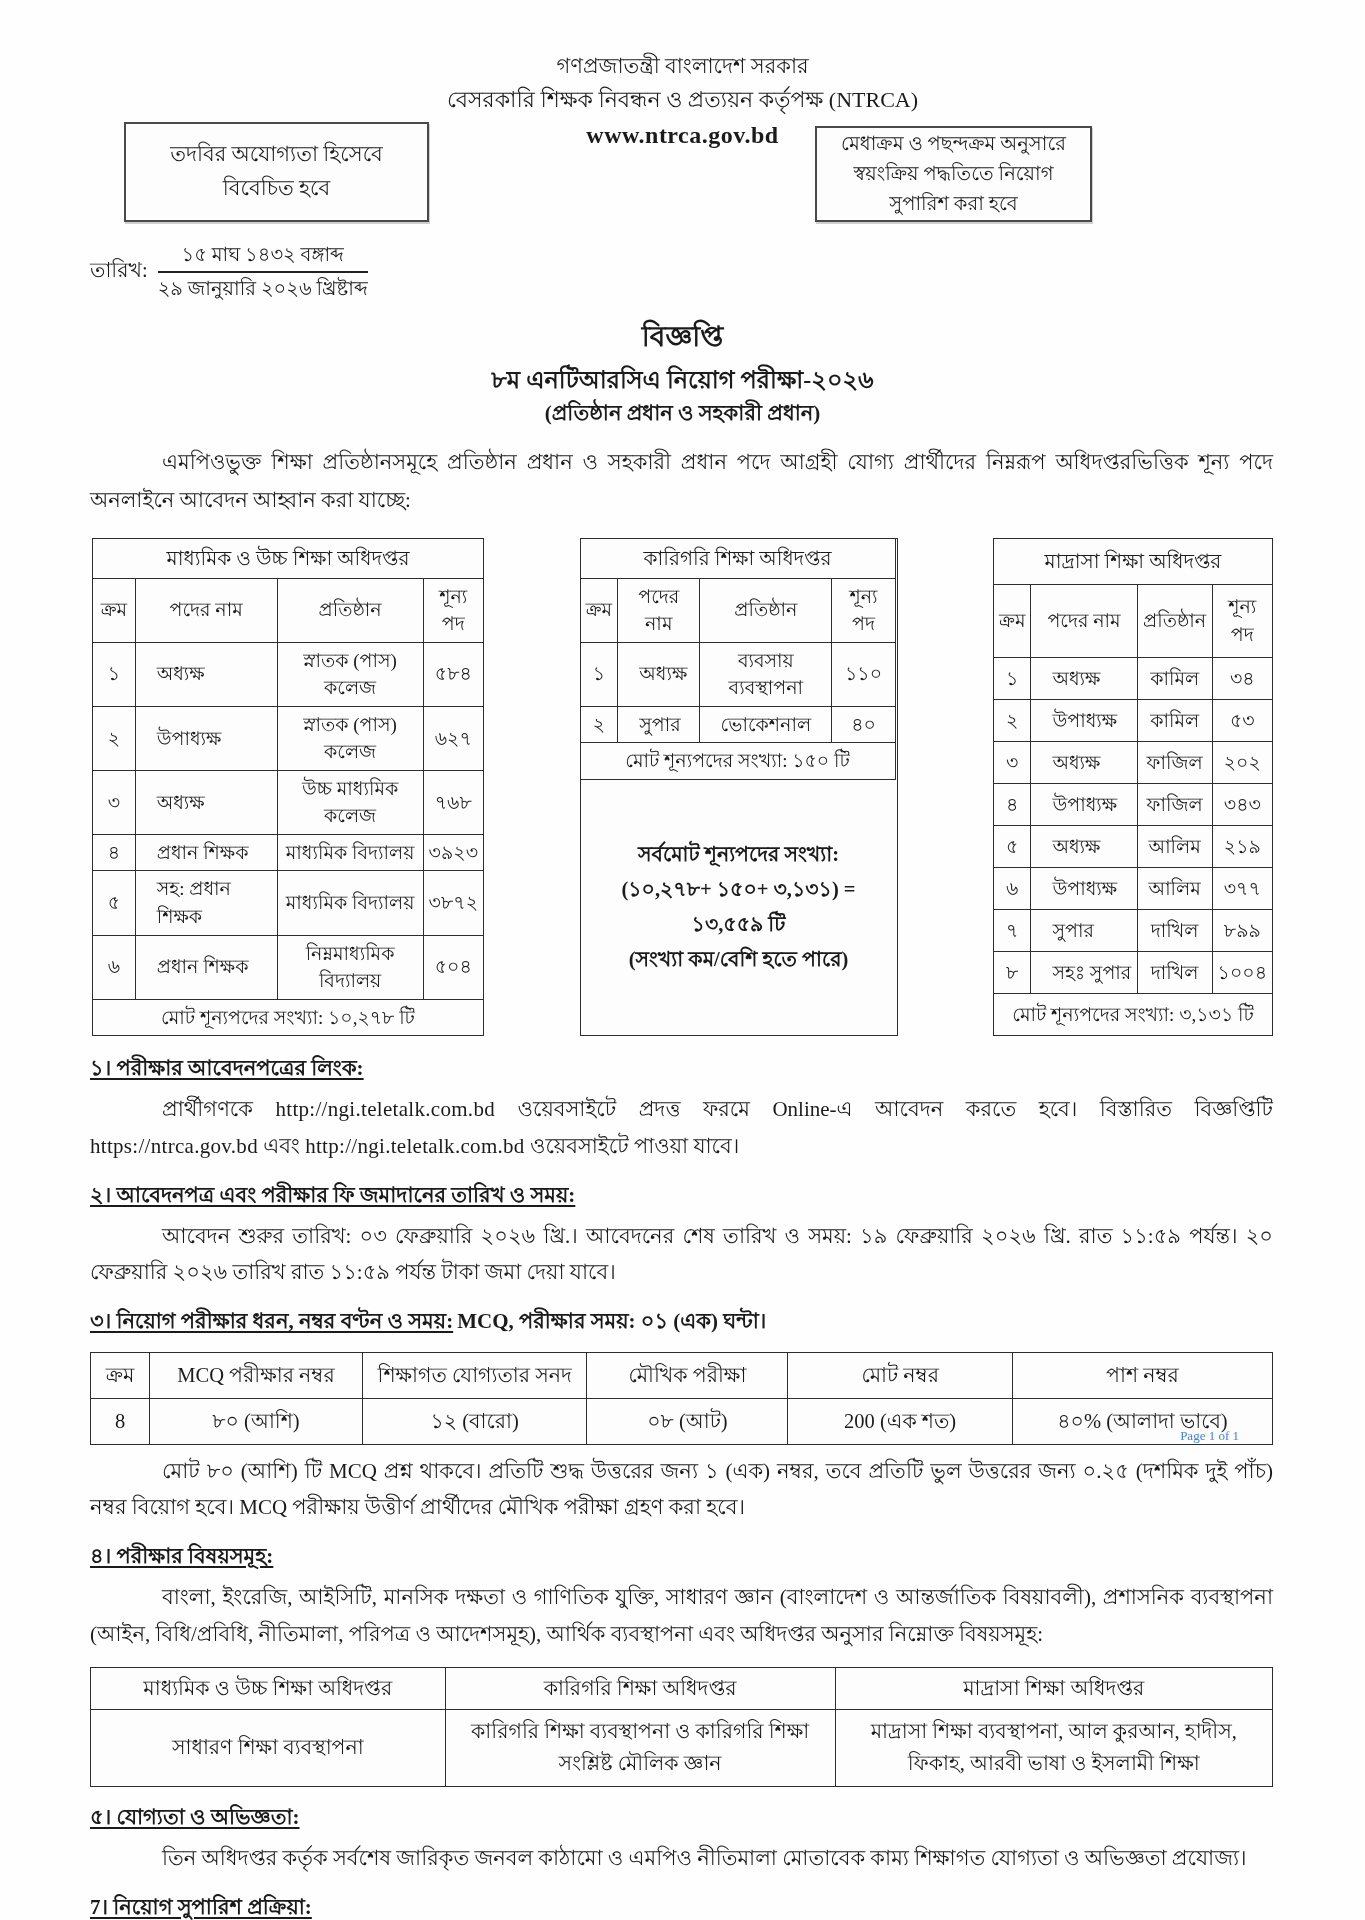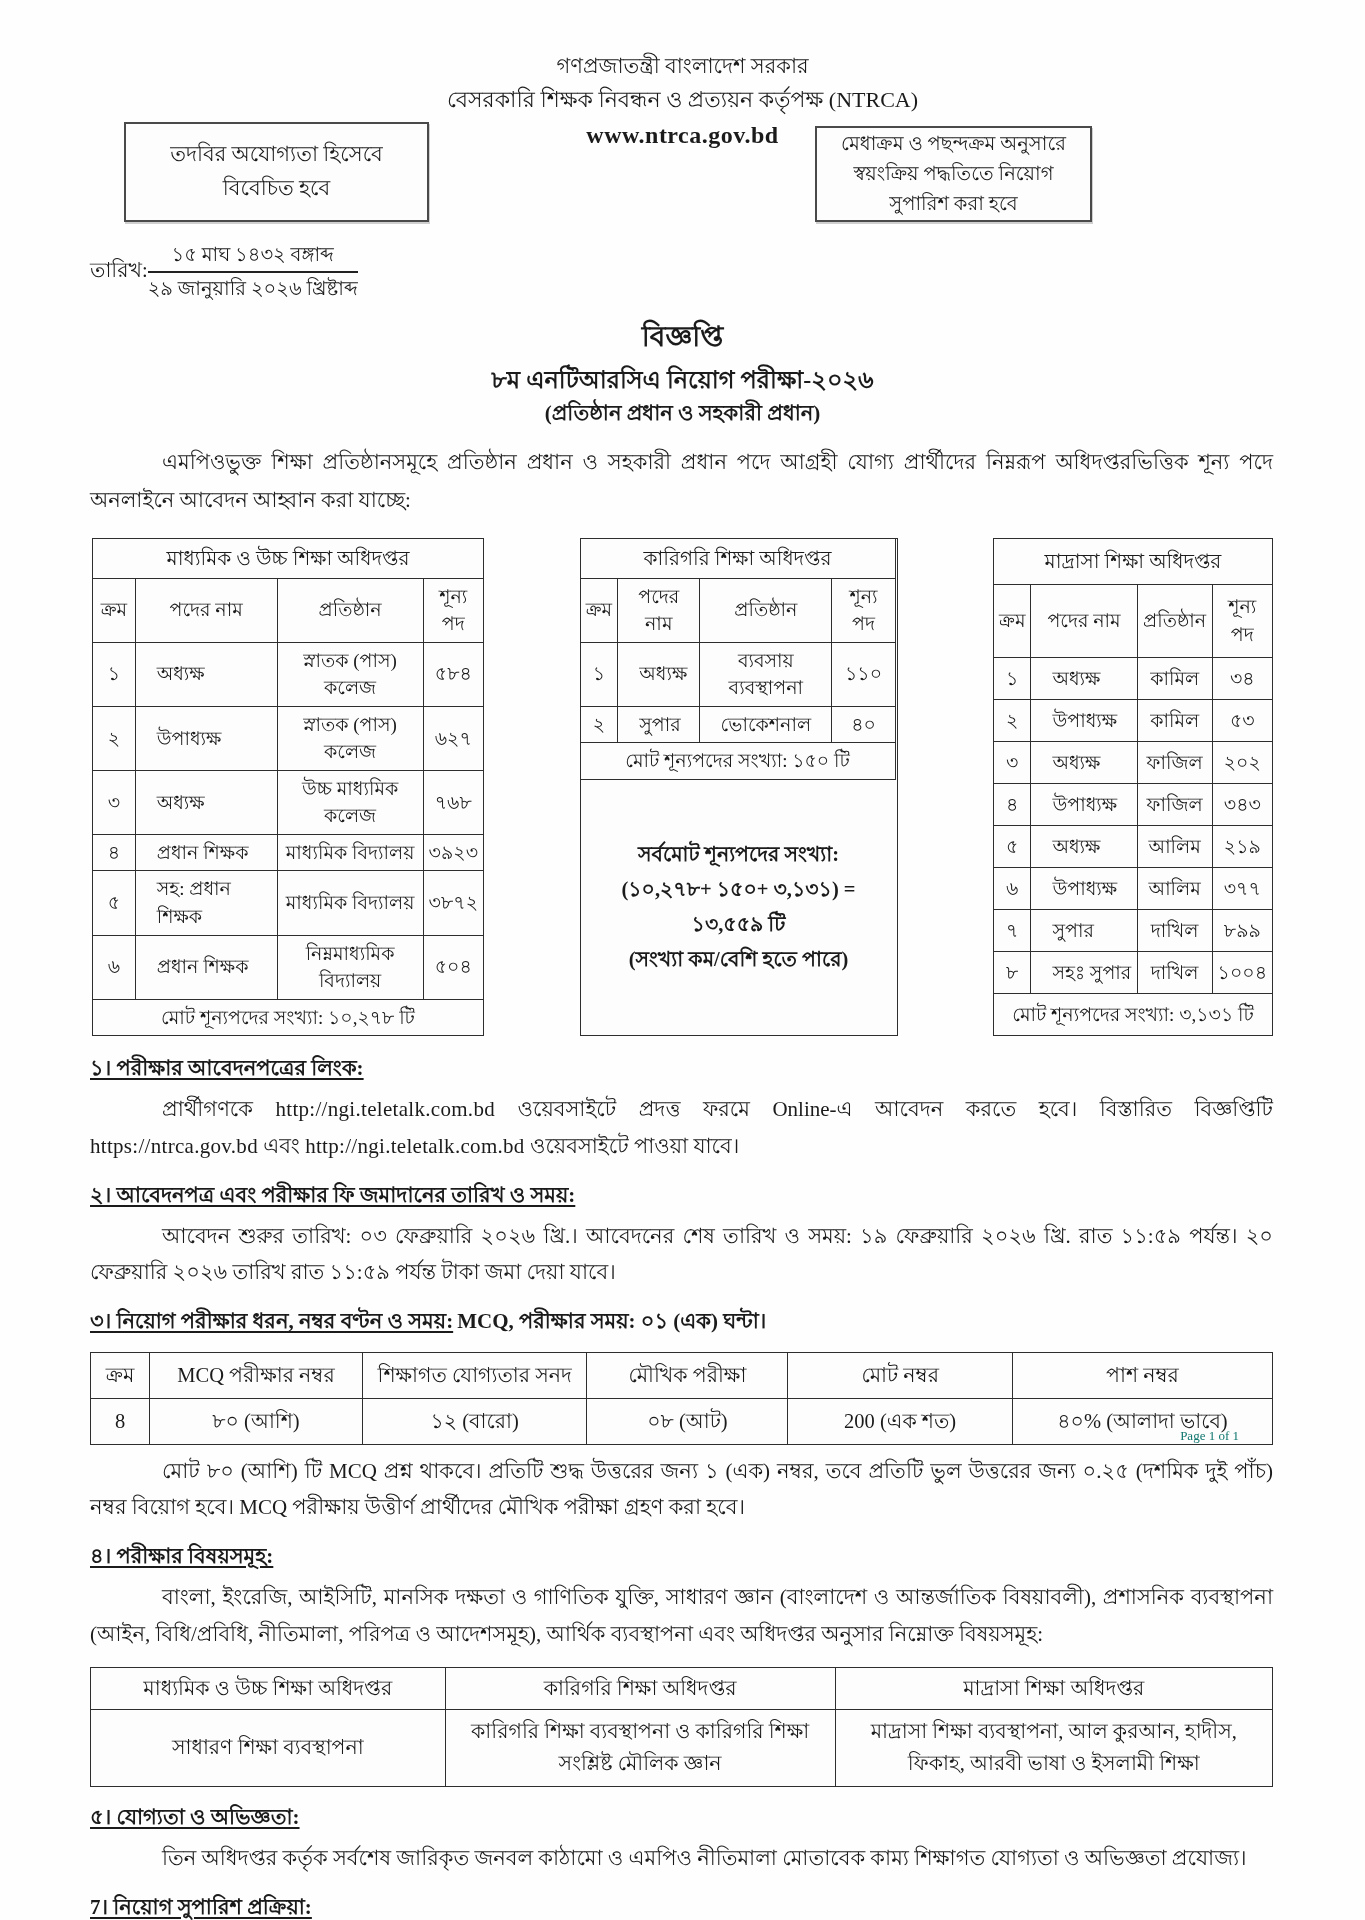--- a/index.html
+++ b/index.html
@@ -17,21 +17,21 @@
     position:absolute; box-sizing:border-box; border:2px solid #4a4a4a;
     display:flex; align-items:center; justify-content:center; text-align:center;
     background:#fdfdfd; box-shadow:1px 2px 0 #cfcfcf;
   }
   .note-left { left:100px; top:122px; width:305px; height:100px; font-size:21px; padding:10px 19px; line-height:1.6;margin-left:24px; }
   .note-right { left:815px; top:126px; width:277px; height:96px; font-size:19.5px; padding:6px 12px; line-height:1.55; }
   
   .memo-row { margin-top:88px; padding:0 92px 0 90px; display:flex; justify-content:space-between; align-items:flex-start; font-size:20.5px; }
   .memo-left span { display:inline; }
   .date-wrap { display:flex; align-items:center; }
-  .date-label { margin-right:0; }
+  .date-label { margin-right:10px; }
   .date-stack { display:flex; flex-direction:column; text-align:center; font-size:19.5px; line-height:1.35; }
   .date-top { border-bottom:2px solid #222; padding:0 8px 3px 8px; }
   .date-bottom { padding-top:3px; }
   
   .title-block { text-align:center; margin-top:14px; line-height:1.5; }
   .t-notice { font-size:28px; font-weight:bold; }
   .t-exam { font-size:24px; font-weight:bold; margin-top:4px; }
   .t-posts { font-size:21px; font-weight:bold; }
   
   .intro { margin:14px 92px 0 90px; font-size:21px; line-height:1.8; text-align:justify; text-indent:72px; }
@@ -55,21 +55,21 @@
   .para { font-size:21px; line-height:1.75; text-align:justify; text-indent:72px; margin:4px 0 0 0; }
   .url { font-family:"Liberation Serif","DejaVu Serif",serif; letter-spacing:0.3px; }
   
   table.mcq { border-collapse:collapse; width:100%; margin:12px 0 8px 0; background:#fdfdfd; }
   table.mcq td { border:1.8px solid #2e2e2e; padding:8px 6px; font-size:20.5px; text-align:center; line-height:1.4; }
   
   table.subj { border-collapse:collapse; width:100%; margin:14px 0 6px 0; background:#fdfdfd; }
   table.subj td { border:1.8px solid #2e2e2e; padding:6px 10px; font-size:20.5px; text-align:center; line-height:1.55; }
   table.subj td.subj-head { padding:5px 8px; }
   
-  .page-footer { position:absolute; top:1428px; right:126px; font-size:13px; color:#0f766e; font-family:"Liberation Serif","DejaVu Serif",serif; }
+  .page-footer { position:absolute; top:1428px; right:126px; font-size:13px; color:#3b82f6; font-family:"Liberation Serif","DejaVu Serif",serif; }
 </style>
 </head>
 <body>
 
 <div class="page">
 
   <div class="letterhead">
     <div class="lh-govt">গণপ্রজাতন্ত্রী বাংলাদেশ সরকার</div>
     <div class="lh-auth">বেসরকারি শিক্ষক নিবন্ধন ও প্রত্যয়ন কর্তৃপক্ষ (NTRCA)</div>
     <div class="lh-site">www.ntrca.gov.bd</div>

